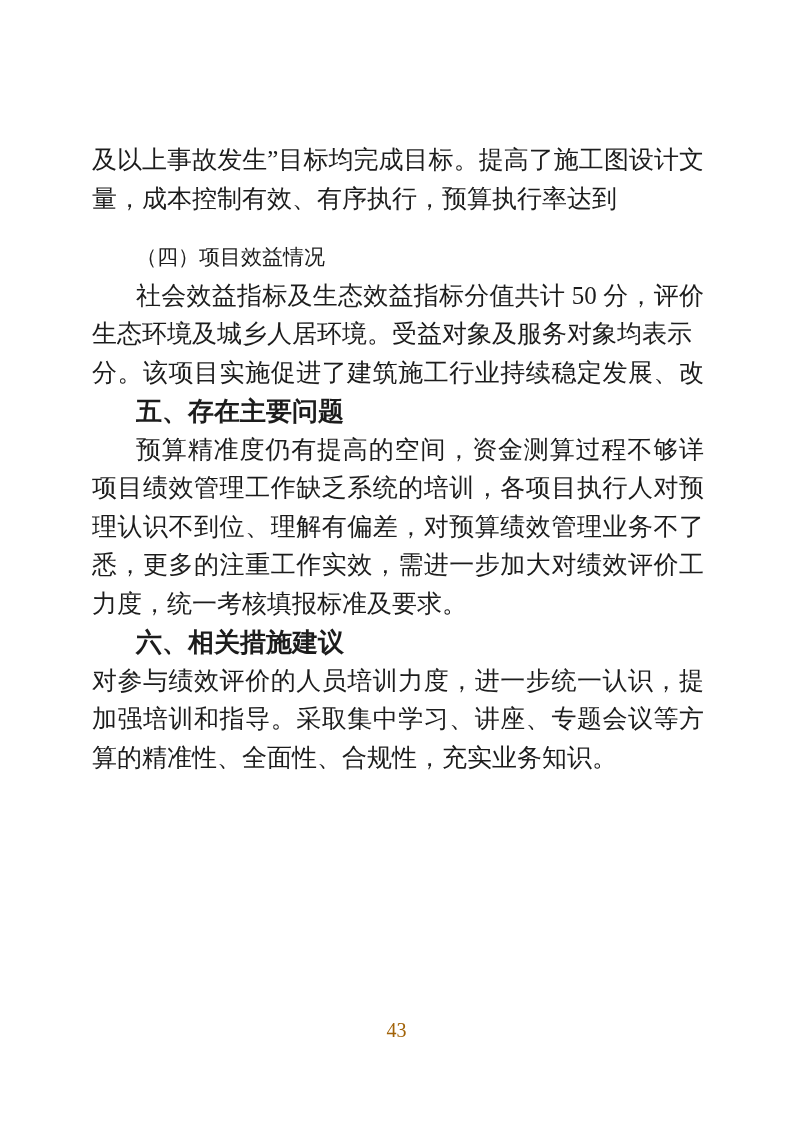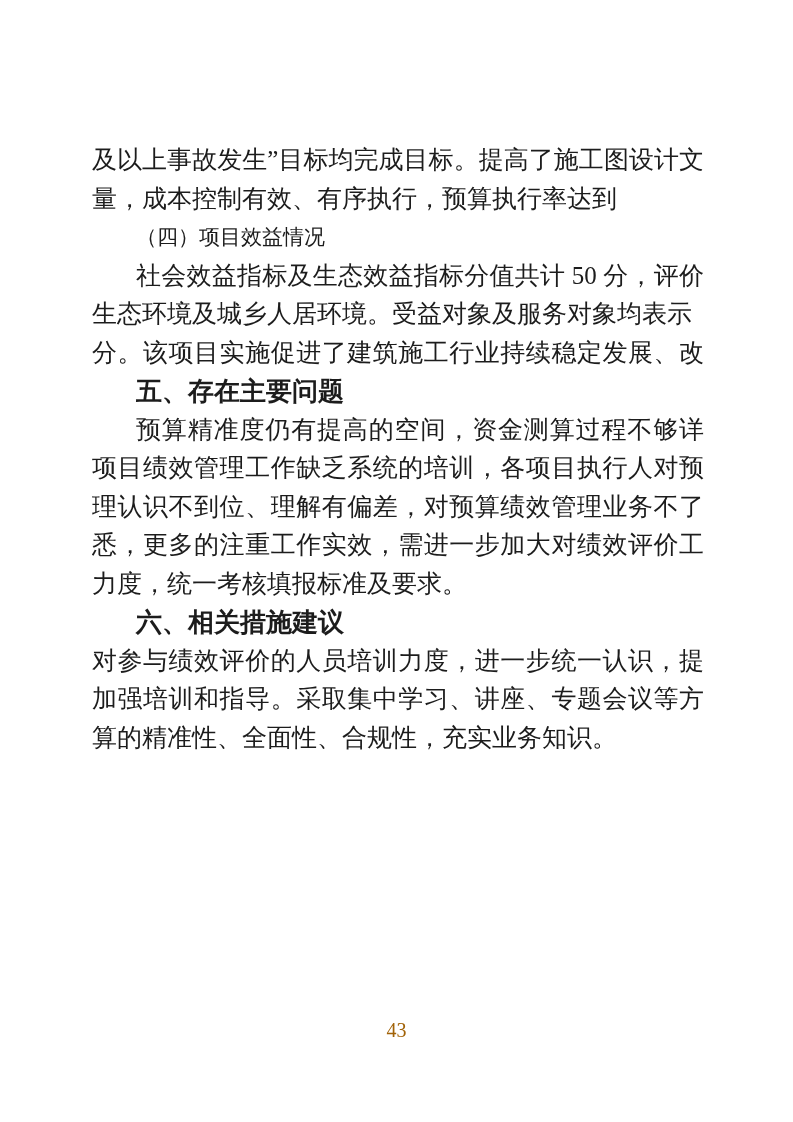--- a/index.html
+++ b/index.html
@@ -43,20 +43,21 @@
   .line.indent {
     text-indent: 44px;
   }
   .paragraph.heading .line {
     font-weight: bold;
     font-family: "Liberation Sans", "DejaVu Sans", sans-serif;
     font-size: 26px;
   }
   .paragraph.subheading .line {
     font-size: 21px;
+    margin-top: 20px;
   }
   .page-number {
     position: absolute;
     left: 0;
     top: 1019px;
     width: 100%;
     text-align: center;
     font-size: 20px;
     line-height: 22px;
     color: #a16207;

